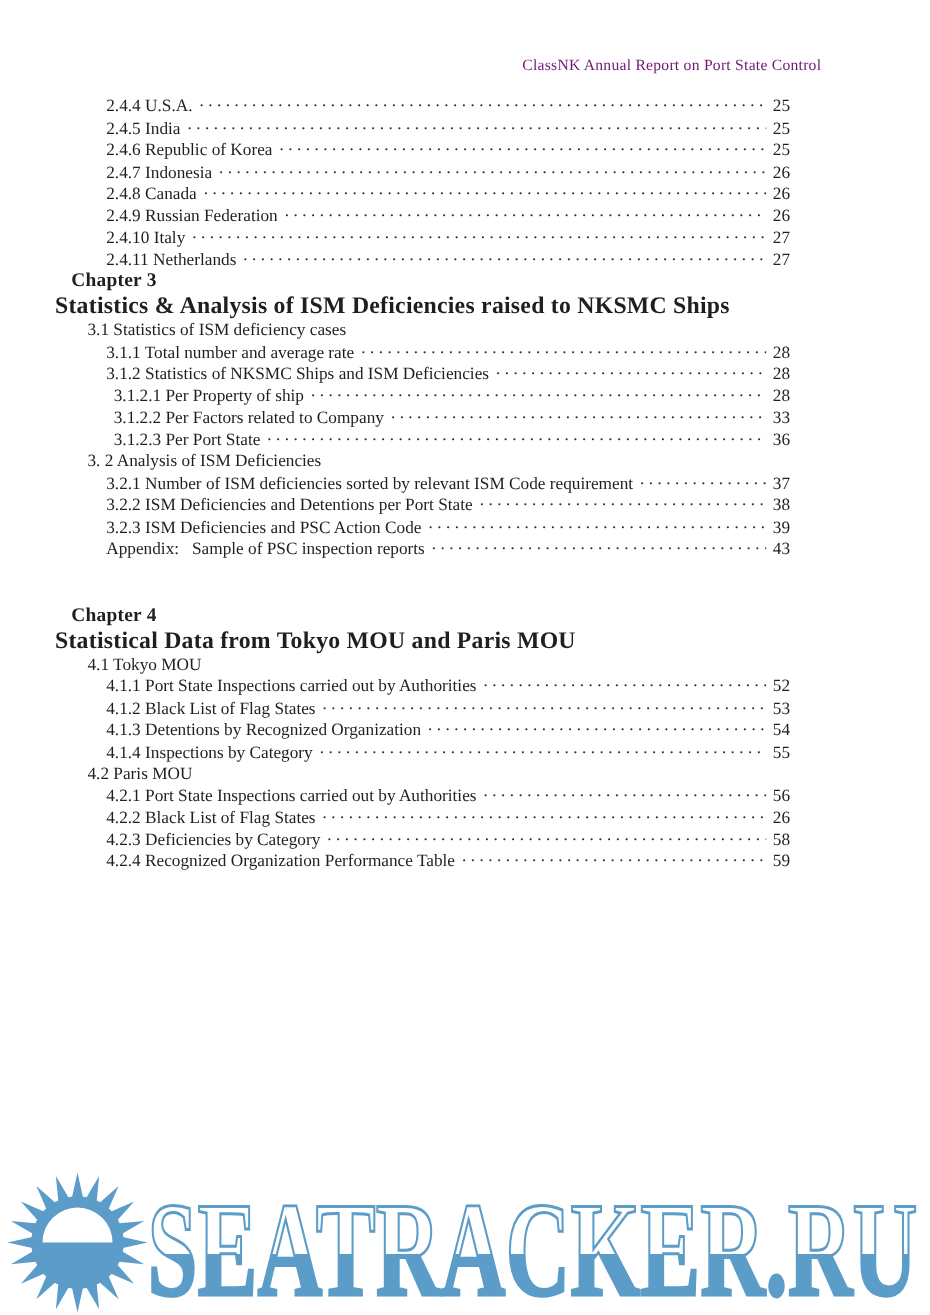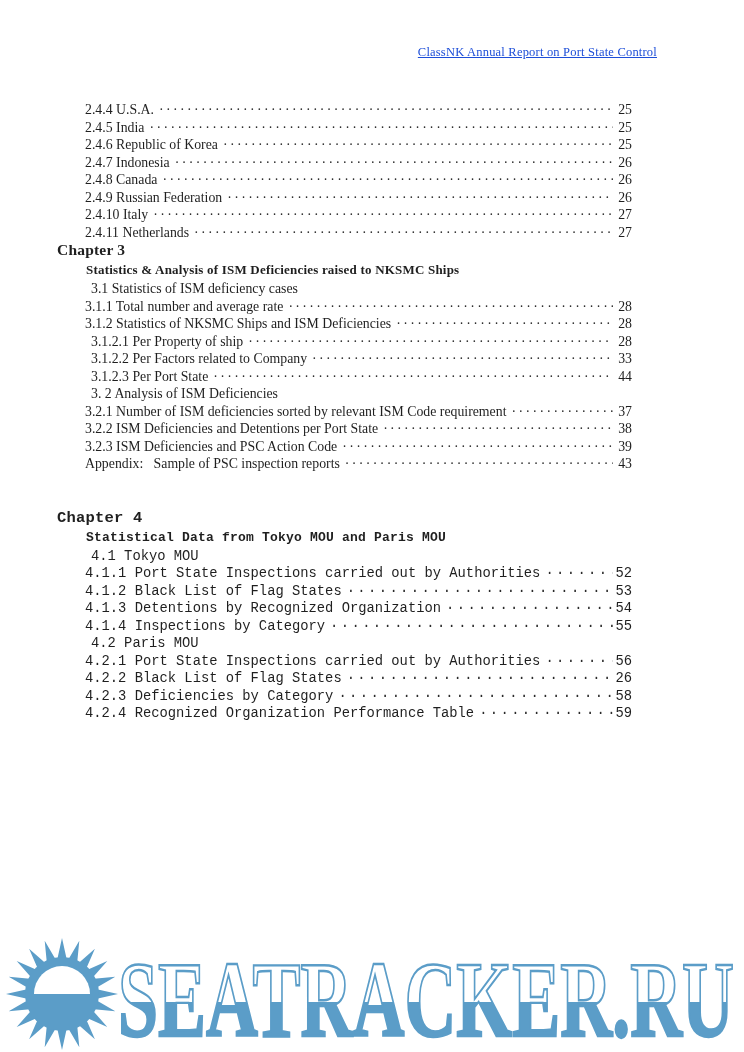--- a/index.html
+++ b/index.html
@@ -10,55 +10,54 @@
     background:#ffffff;
     overflow:hidden;
     font-family:"Liberation Serif", serif;
     color:#1f1f1f;
   }
   .report-header {
     position:absolute;
     top:45px; left:0; width:657px;
     text-align:right;
     font-size:12.5px;
-    color:#1d4ed8;
+    color:#701a75;
     letter-spacing:0.2px;
-    text-decoration:underline;
   }
   .toc {
     position:absolute;
-    top:101px; left:0;
+    top:76px; left:0;
     width:632px;
   }
   .row {
     display:flex;
     align-items:baseline;
     font-size:13.8px;
     line-height:17.5px;
     white-space:nowrap;
   }
-  .row.l1 { padding-left:91px; }
+  .row.l1 { padding-left:70px; }
   .row.l2 { padding-left:85px; }
   .row.l3 { padding-left:91px; }
   .row.chapter {
     padding-left:57px;
     font-weight:bold;
     font-size:15.5px;
     line-height:18px;
     letter-spacing:0.2px;
   }
   .row.subtitle {
-    padding-left:86px;
+    padding-left:44px;
     font-weight:bold;
-    font-size:13px;
+    font-size:19px;
     line-height:21px;
     letter-spacing:0.2px;
   }
   .section.sec-0 { margin-top:0; }
-  .section.sec-1 { margin-top:36px;font-family:Liberation Mono, monospace; }
+  .section.sec-1 { margin-top:36px; }
   .toc-label { white-space:pre; }
   .toc-dots {
     flex:1 1 auto;
     overflow:hidden;
     white-space:nowrap;
     letter-spacing:2.4px;
     margin-left:5px;
     margin-right:2px;
     color:#2a2a2a;
   }
@@ -144,21 +143,21 @@
           <span class="toc-page">28</span>
         </div>
         <div class="row l3">
           <span class="toc-label">3.1.2.2 Per Factors related to Company</span>
           <span class="toc-dots">································································································································································</span>
           <span class="toc-page">33</span>
         </div>
         <div class="row l3">
           <span class="toc-label">3.1.2.3 Per Port State</span>
           <span class="toc-dots">································································································································································</span>
-          <span class="toc-page">44</span>
+          <span class="toc-page">36</span>
         </div>
         <div class="row l1">
           <span class="toc-label">3. 2 Analysis of ISM Deficiencies</span>
         </div>
         <div class="row l2">
           <span class="toc-label">3.2.1 Number of ISM deficiencies sorted by relevant ISM Code requirement</span>
           <span class="toc-dots">································································································································································</span>
           <span class="toc-page">37</span>
         </div>
         <div class="row l2">

